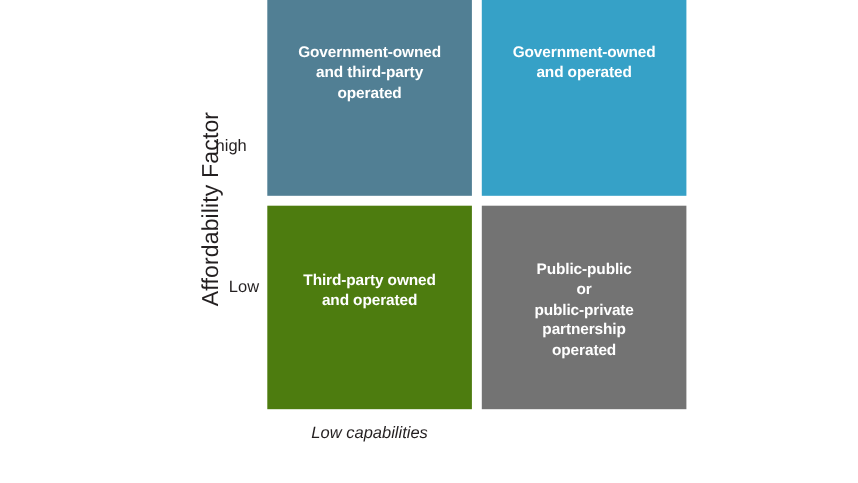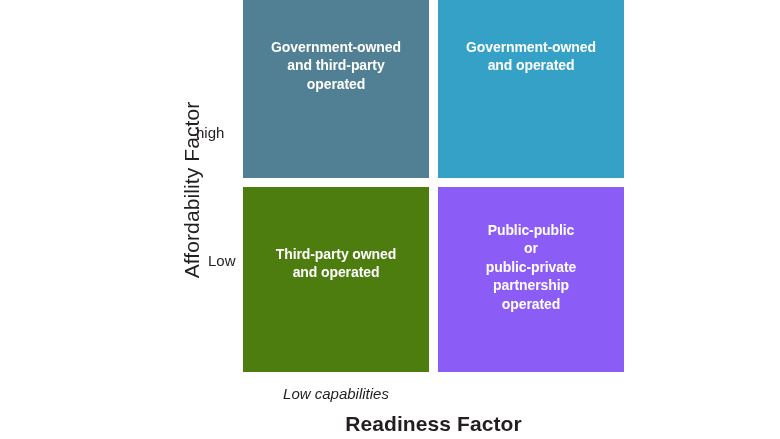--- a/index.html
+++ b/index.html
@@ -80,23 +80,23 @@
     align-items: flex-start;
     padding-top: 58px;
   }
 
   
   #quad-br {
     left: 195px;
     top: 195px;
     width: 186px;
     height: 185px;
-    background: #8b5cf6;
+    background: #737373;
     align-items: flex-start;
-    padding-top: 34px;
+    padding-top: 48px;
   }
 
   
   #y-axis-title {
     position: absolute;
     left: 0;
     top: 0;
     width: 300px;
     transform: rotate(-90deg);
     transform-origin: 0 0;
@@ -176,15 +176,14 @@
 or
 public-private
 partnership
 operated</span>
     </div>
 
   </div>
 
   <div class="x-tick" id="x-tick-low">Low capabilities</div>
 
-  <div id="x-axis-title">Readiness Factor</div>
 
 </div>
 
 </body></html>

